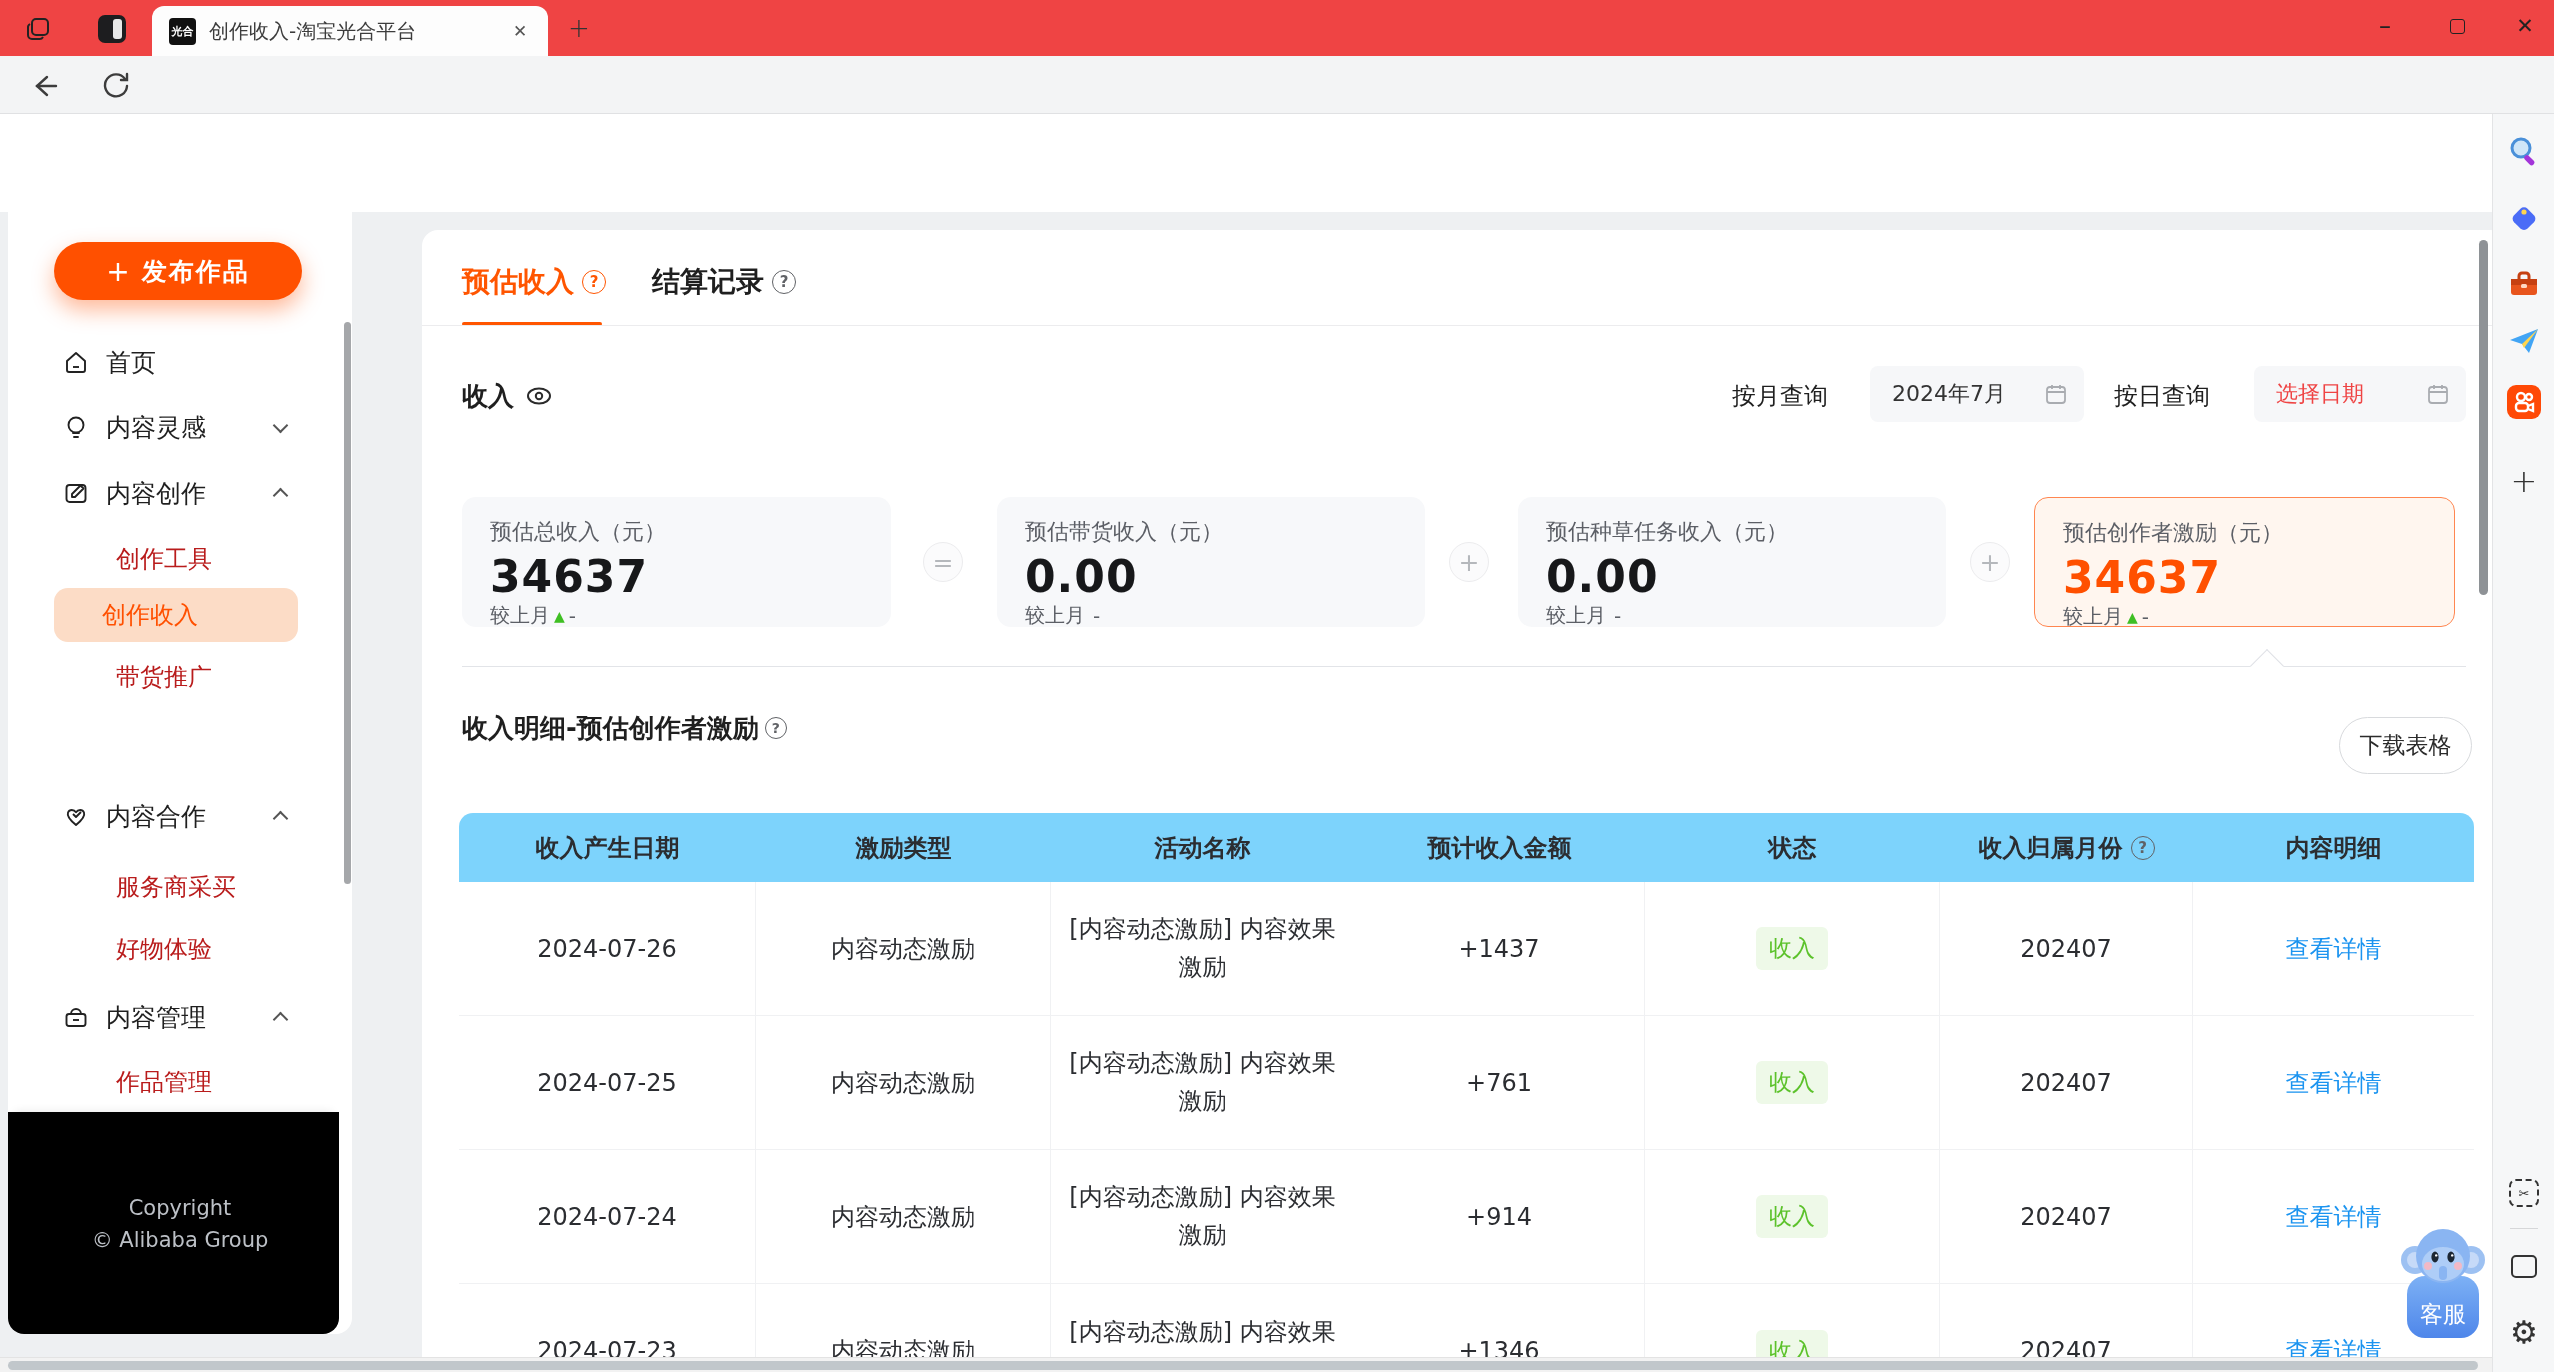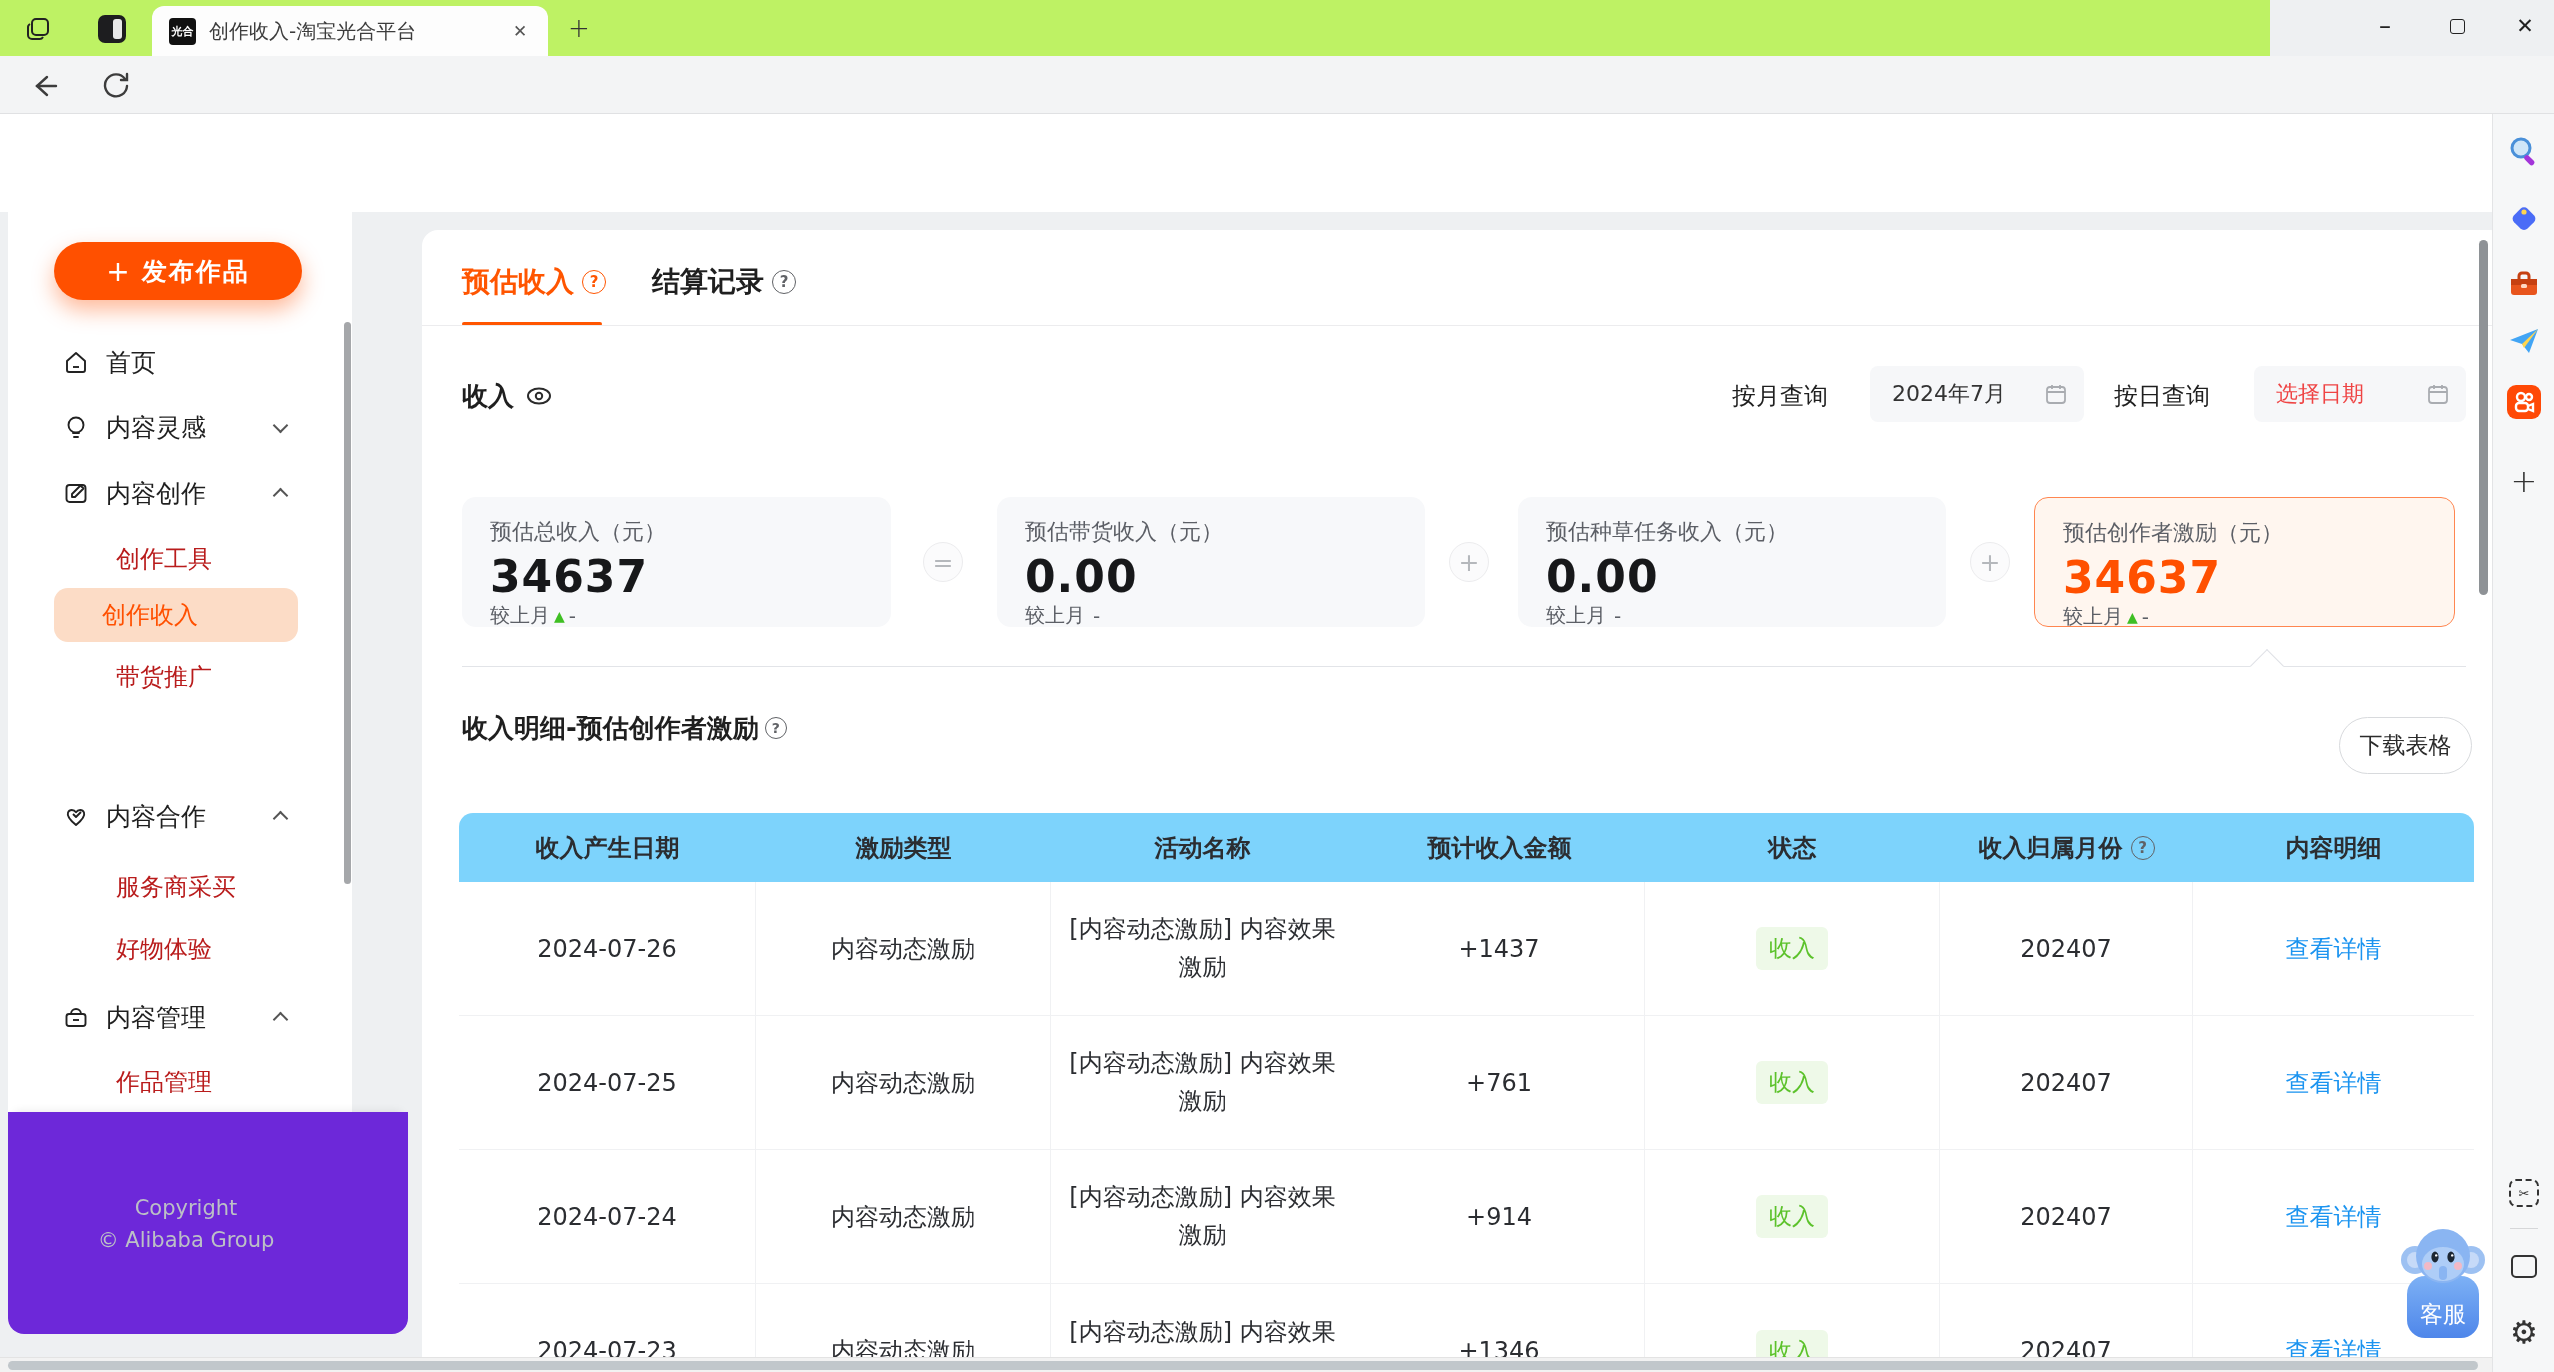--- a/index.html
+++ b/index.html
@@ -1,21 +1,21 @@
 <!DOCTYPE html>
 <html><head>
 <meta charset="utf-8">
 <style>
   * { margin:0; padding:0; box-sizing:border-box; }
   html,body { background:#9a9a9a; }
   body { font-family:"DejaVu Sans","Liberation Sans",sans-serif; }
   #screen { position:relative; width:2554px; height:1372px; overflow:hidden; background:#eef0f2; }
 
   
-  .tabstrip { position:absolute; left:0; top:0; width:2270px; height:56px; background:#bef264; }
+  .tabstrip { position:absolute; left:0; top:0; width:2554px; height:56px; background:#ef4444; }
   .tstrip-ic { position:absolute; top:13px; width:32px; height:32px; display:flex; align-items:center; justify-content:center; }
   .i-tabactions { left:22px; }
   .i-workspace { left:96px; }
   .ws-box { width:28px; height:28px; background:#1d1d1f; border-radius:7px; position:relative; }
   .ws-box::after { content:""; position:absolute; right:4px; top:4px; width:9px; height:20px; background:#e8e8e8; border-radius:3px; }
   .tab { position:absolute; left:152px; top:6px; width:396px; height:50px; background:#fdfdfd; border-radius:12px 12px 0 0; display:flex; align-items:center; }
   .favicon { margin-left:17px; width:27px; height:27px; background:#111; color:#fff; border-radius:4px; font-size:11px; font-weight:700; display:flex; align-items:center; justify-content:center; letter-spacing:0; }
   .tab-title { margin-left:13px; font-size:20px; color:#3c3c3c; white-space:nowrap; overflow:hidden; width:280px; }
   .tab-close { position:absolute; right:16px; top:13px; width:24px; height:24px; font-size:17px; color:#555; display:flex; align-items:center; justify-content:center; border-radius:5px; }
   .newtab { position:absolute; left:564px; top:13px; width:30px; height:30px; font-size:26px; color:#333; display:flex; align-items:center; justify-content:center; font-weight:300;}
@@ -70,21 +70,21 @@
   .publish-plus { font-weight:400; font-size:28px; margin-right:10px; }
   .mi { position:absolute; left:0; width:344px; height:56px; display:flex; align-items:center; padding-left:54px; font-size:25px; color:#1f1f1f; }
   .mi .mic { width:28px; height:28px; margin-right:16px; }
   .mi .chev { position:absolute; right:66px; }
   .m-home { top:122px; } .m-insp { top:187px; } .m-create { top:253px; }
   .m-coop { top:576px; } .m-mgmt { top:777px; }
   .ms { position:absolute; left:0; width:344px; height:56px; display:flex; align-items:center; padding-left:108px; font-size:24px; color:#b91c1c; }
   .m-tools { top:319px; } .m-promo { top:437px; } .m-svc { top:647px; } .m-goods { top:709px; } .m-works { top:842px; }
   .m-selected { position:absolute; left:46px; top:376px; width:244px; height:54px; background:#fcdcc6; border-radius:14px; display:flex; align-items:center; padding-left:48px; font-size:24px; color:#ff5000; }
   .side-scroll { position:absolute; left:336px; top:110px; width:7px; height:562px; background:#a5a7aa; border-radius:4px; }
-  .side-foot { position:absolute; left:0; top:900px; width:400px; height:222px; border-radius:0 0 16px 16px; box-shadow:0 -7px 10px -7px rgba(0,0,0,.10); background:#6d28d9;padding-left:6px; }
+  .side-foot { position:absolute; left:0; top:900px; width:331px; height:222px; border-radius:0 0 16px 16px; box-shadow:0 -7px 10px -7px rgba(0,0,0,.10); background:#000000; }
   .copyline { position:absolute; width:344px; text-align:center; color:#bcc0c6; font-size:21px; }
   .cl1 { top:84px; } .cl2 { top:116px; }
 
   
   .maincard { position:absolute; left:378px; top:230px; width:2084px; height:1142px; background:#ffffff; border-radius:16px 16px 0 0;margin-left:44px; }
   .t-tab { position:absolute; top:32px; height:40px; display:flex; align-items:center; font-size:28px; font-weight:700; color:#1f1f1f; }
   .t1 { left:40px; color:#ff5500; }
   .t2 { left:230px; font-weight:600; }
   .helpc { display:inline-flex; width:24px; height:24px; border:1.7px solid #606266; border-radius:50%; color:#606266; font-size:15px; align-items:center; justify-content:center; margin-left:8px; font-weight:600; }
   .t1 .helpc { border-color:#ff5500; color:#ff5500; }

